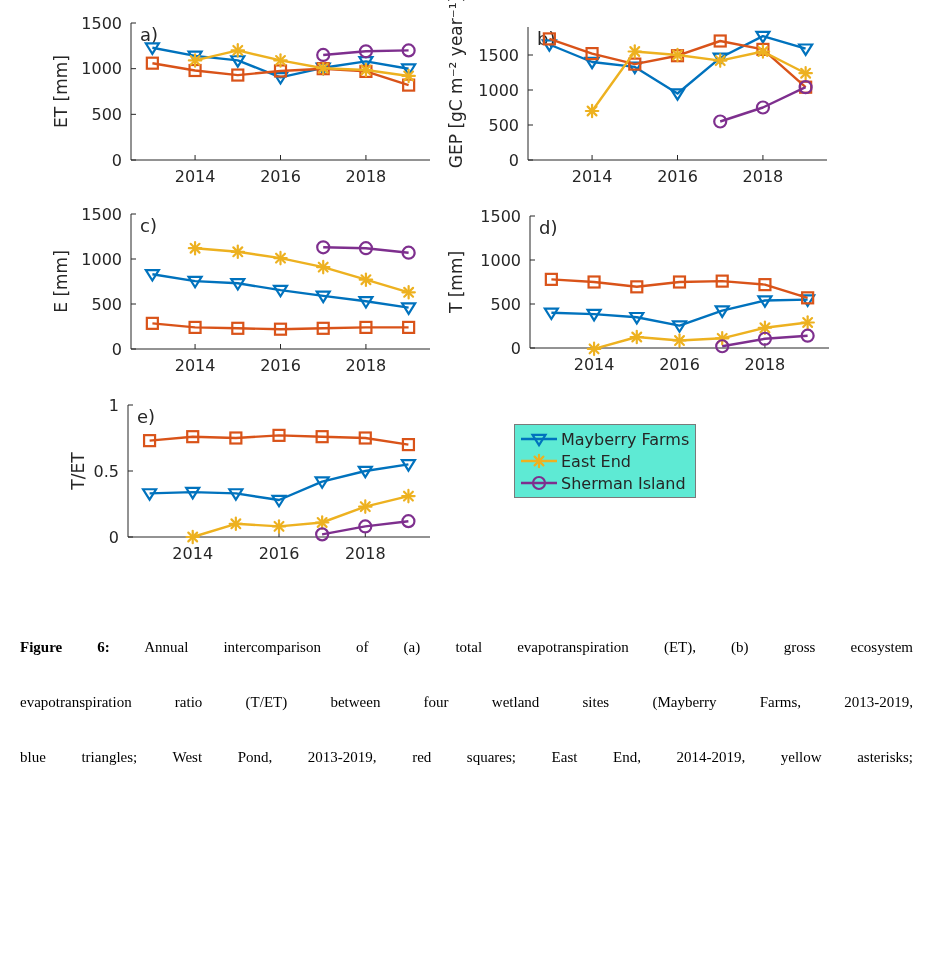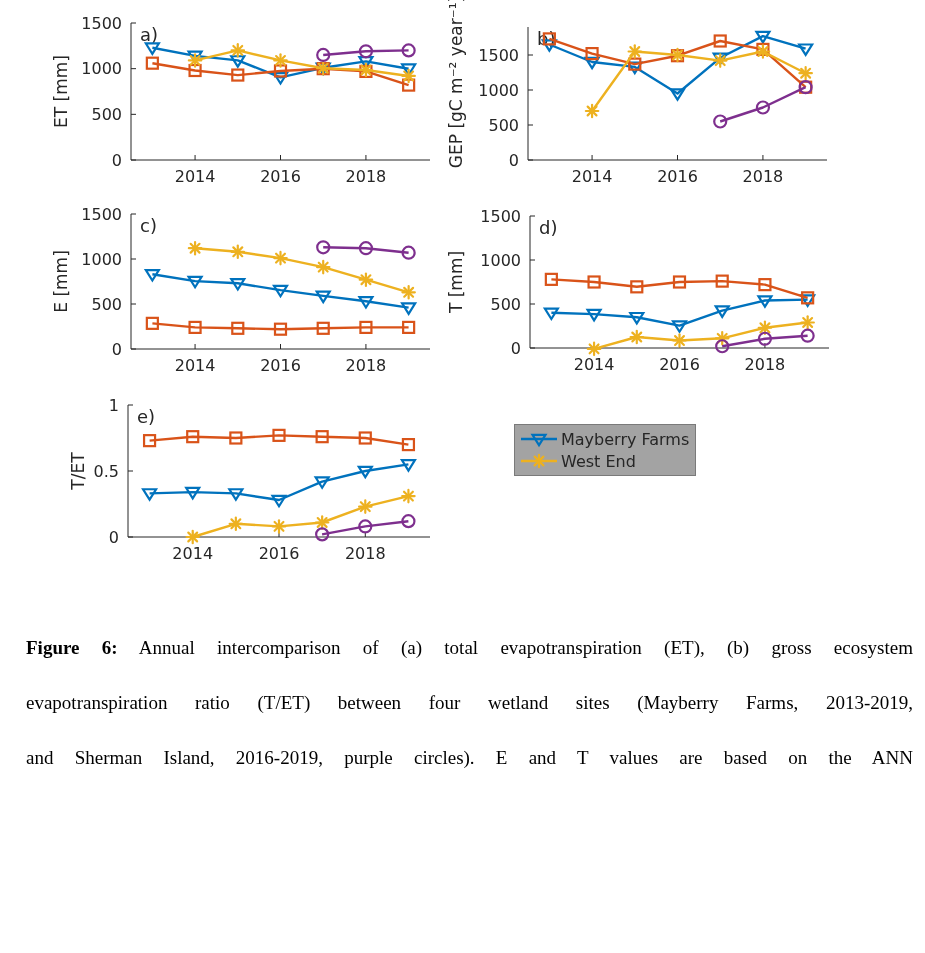--- a/index.html
+++ b/index.html
@@ -1,26 +1,26 @@
 <!DOCTYPE html>
 <html><head>
 <meta charset="utf-8">
 <style>
   html,body{margin:0;padding:0;background:#fff;}
   .page{position:relative;width:925px;height:953px;background:#fff;overflow:hidden;
         font-family:"DejaVu Sans",sans-serif;}
   .figure-area{position:absolute;left:0;top:0;width:925px;height:600px;}
   svg.chart text{font-family:"DejaVu Sans",sans-serif;fill:#262626;}
-  .legend{position:absolute;left:514px;top:424px;background:#a3a3a3;border:1px solid #7a7a7a;
+  .legend{position:absolute;left:514px;top:424px;background:#5eead4;border:1px solid #7a7a7a;
           padding:3px 6px 3px 4px;display:flex;flex-direction:column;}
   .legend-item{display:flex;align-items:center;height:22px;}
   .legend-item svg{flex:0 0 auto;}
   .legend-label{font-size:16px;color:#262626;white-space:nowrap;margin-left:2px;}
-  .caption{position:absolute;left:26px;right:12px;top:620px;
-           font-family:"Liberation Serif","DejaVu Serif",serif;font-size:19px;
+  .caption{position:absolute;left:20px;right:12px;top:620px;
+           font-family:"Liberation Serif","DejaVu Serif",serif;font-size:15px;
            line-height:55px;color:#000;}
   .cap-line{text-align:justify;}
   .jl{text-align-last:justify;}
   .cap-label{font-weight:bold;}
 </style>
 </head>
 <body>
 
 <div class="page">
   <div class="figure-area">
@@ -460,26 +460,33 @@
         <div class="legend-item">
           <svg width="40" height="20">
             <line x1="2" y1="10" x2="38" y2="10" stroke="#EDB120" stroke-width="2.4"></line>
             <g fill="none" stroke="#EDB120" stroke-width="2.2" stroke-linecap="round">
               <line x1="13.8" y1="10" x2="26.2" y2="10"></line>
               <line x1="20" y1="3.8" x2="20" y2="16.2"></line>
               <line x1="15.6" y1="5.6" x2="24.4" y2="14.4"></line>
               <line x1="15.6" y1="14.4" x2="24.4" y2="5.6"></line>
             </g>
           </svg>
-          <span class="legend-label">West End</span>
+          <span class="legend-label">East End</span>
+        </div>
+        <div class="legend-item">
+          <svg width="40" height="20">
+            <line x1="2" y1="10" x2="38" y2="10" stroke="#7E2F8E" stroke-width="2.4"></line>
+            <circle fill="none" stroke="#7E2F8E" stroke-width="2.2" stroke-linecap="round" cx="20" cy="10" r="6"></circle>
+          </svg>
+          <span class="legend-label">Sherman Island</span>
         </div>
       </div>
   </div>
 
   <div class="caption">
     <div class="cap-line jl">
       <span class="cap-label">Figure 6:</span>
       <span>Annual intercomparison of (a) total evapotranspiration (ET), (b) gross ecosystem</span>
     </div>
     <div class="cap-line jl">evapotranspiration ratio (T/ET) between four wetland sites (Mayberry Farms, 2013-2019,</div>
-    <div class="cap-line jl">and Sherman Island, 2016-2019, purple circles). E and T values are based on the ANN</div>
+    <div class="cap-line jl">blue triangles; West Pond, 2013-2019, red squares; East End, 2014-2019, yellow asterisks;</div>
   </div>
 </div>
 
 </body></html>

